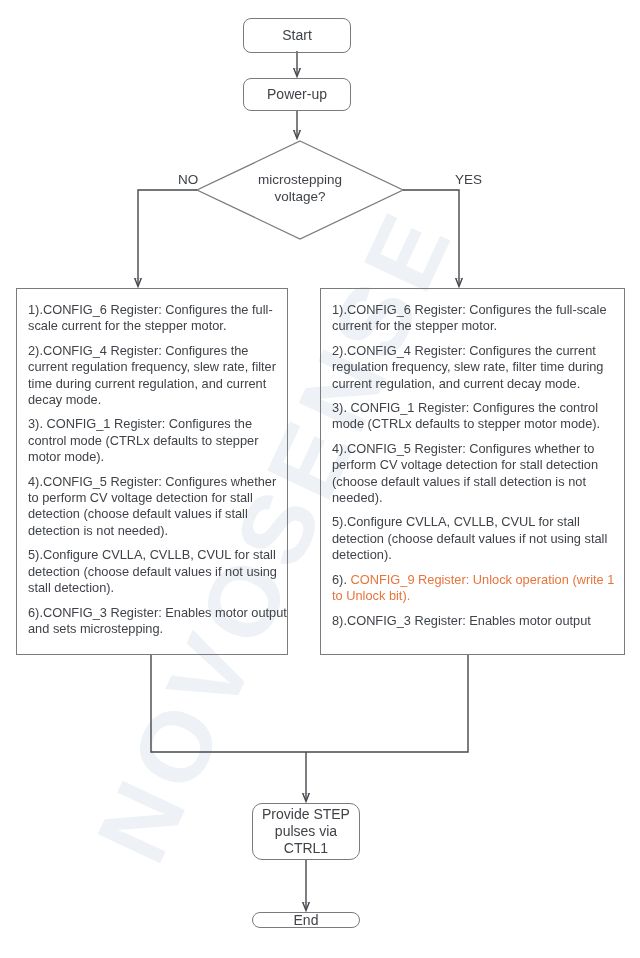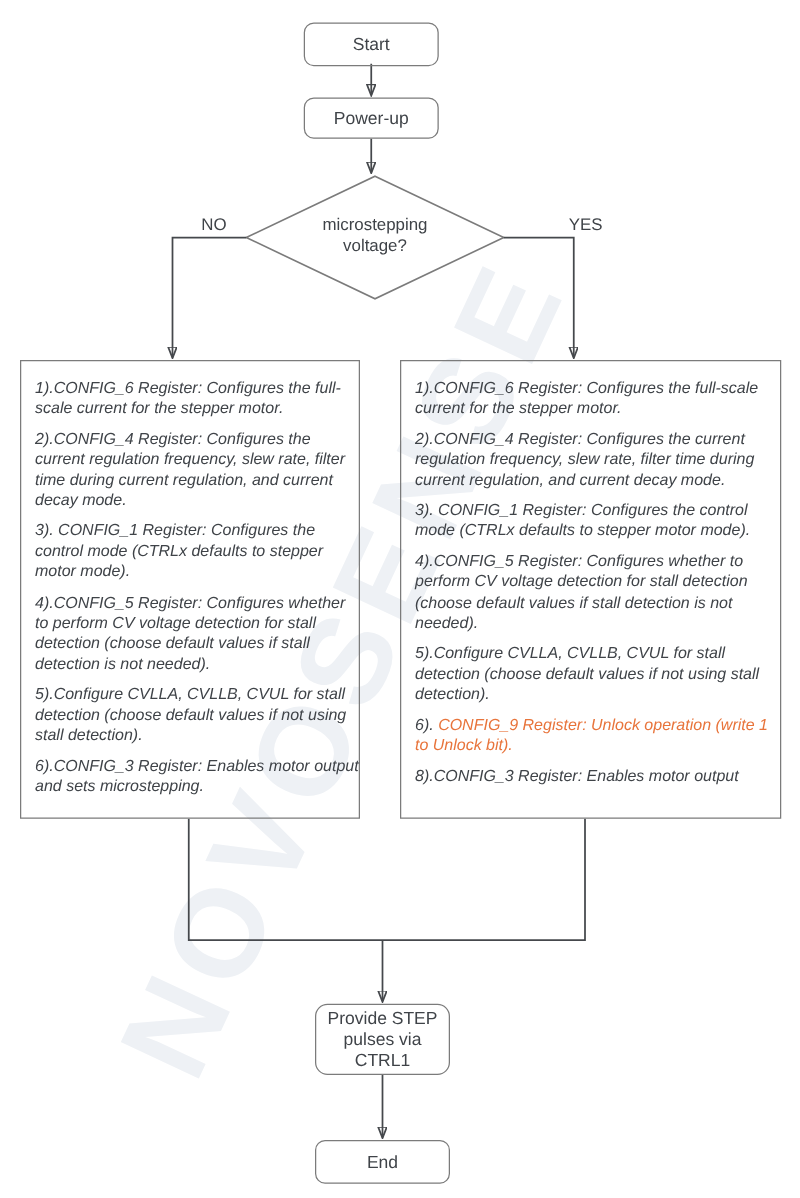--- a/index.html
+++ b/index.html
@@ -46,42 +46,41 @@
     background:transparent;
     display:flex;align-items:center;justify-content:center;
     text-align:center;
     font-size:14px;
     line-height:17px;
     z-index:2;
   }
   #start-node   {left:243px;top:18px; width:108px;height:35px;}
   #powerup-node {left:243px;top:78px; width:108px;height:33px;}
   #provide-node {left:252px;top:803px;width:108px;height:57px;border-radius:10px;padding:18px 9px;}
-  #end-node     {left:252px;top:912px;width:108px;height:35px;}
+  #end-node     {left:252px;top:912px;width:108px;height:16px;}
   
   #decision-label{
     position:absolute;left:240px;top:171px;width:120px;
     text-align:center;font-size:13.5px;line-height:17px;z-index:2;
   }
   .branch-label{
     position:absolute;font-size:13.5px;font-weight:400;z-index:2;
   }
-  #no-label {left:161px;top:172px;}
+  #no-label {left:178px;top:172px;}
   #yes-label{left:416px;top:172px;margin-left:39px;}
   
   .steps-box{
     position:absolute;
     box-sizing:border-box;
     border:1.3px solid var(--border,#7b7b7b);
     background:transparent;
     padding:13px 0 6px 11px;
     font-size:12.8px;
     line-height:16.4px;
     z-index:2;
-    font-style:italic;
   }
   #no-branch-box {left:16px; top:288px;width:272px;height:367px;}
   #yes-branch-box{left:320px;top:288px;width:305px;height:367px;}
   .steps-box p.step{margin:0 0 8px 0;}
   .hl{color:var(--hl,#e8743b);}
 </style>
 </head>
 <body>
 
 <div id="canvas">

